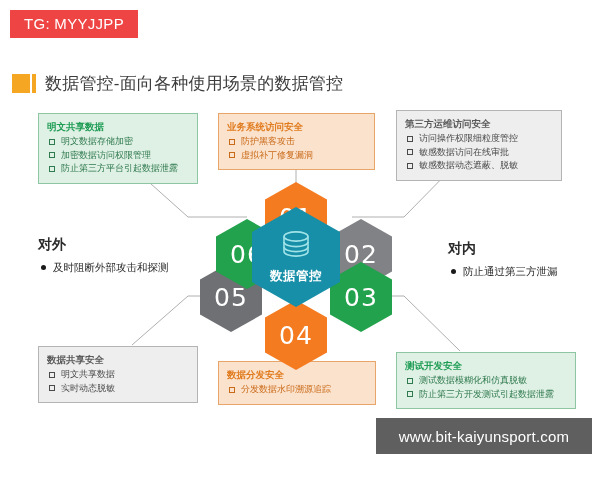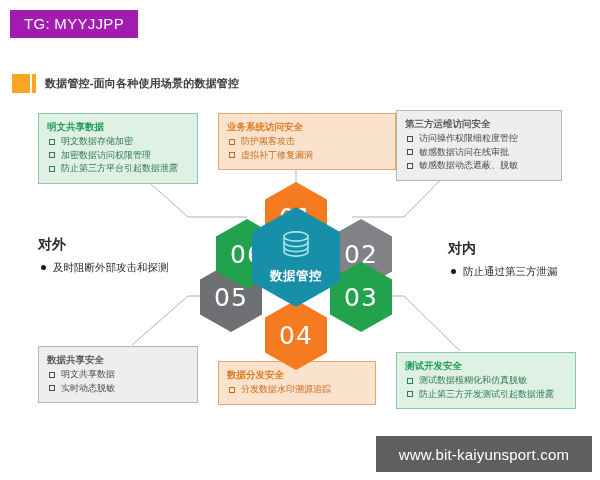--- a/index.html
+++ b/index.html
@@ -8,36 +8,36 @@
     width:600px; height:480px;
     background:#ffffff;
     font-family:"Liberation Sans","DejaVu Sans",sans-serif;
     position:relative;
     overflow:hidden;
   }
 
   
   #tg-badge{
     position:absolute; left:10px; top:10px;
-    background:#a21caf; color:#ffffff;
+    background:#ef4444; color:#ffffff;
     font-size:15px; letter-spacing:.3px;
     padding:6px 14px 7px 14px;
     line-height:1;
   }
 
   
   #title-row{
     position:absolute; left:12px; top:70px;
     display:flex; align-items:center; height:26px;
   }
   #title-bar-a{ width:18px; height:19px; background:#F5A623; }
   #title-bar-b{ width:4px; height:19px; background:#F5A623; margin-left:2px; }
   #title-text{
     margin-left:9px;
-    font-size:11px; font-weight:bold; color:#3d3d3d;
+    font-size:17px; font-weight:normal; color:#3d3d3d;
     letter-spacing:.2px; white-space:nowrap;
   }
 
   
   #lines{ position:absolute; left:0; top:0; width:600px; height:480px; }
 
   
   .box{
     position:absolute;
     border:1px solid #b9b9b9;
@@ -64,21 +64,21 @@
   .box.green .sq{ border-color:#2f7a4f; }
   
   .box.orange{ background:#fbe2cd; border-color:#e8a56a; }
   .box.orange .bt{ color:#e07b1e; }
   .box.orange li{ color:#c96a18; }
   .box.orange .sq{ border-color:#c96a18; }
   
   .box.gray{ background:#eeeeee; border-color:#b4b4b4; }
 
   #box-storage  { left:38px;  top:113px; width:160px; }
-  #box-business { left:218px; top:113px; width:178px; }
+  #box-business { left:218px; top:113px; width:157px; }
   #box-thirdparty{left:396px; top:110px; width:166px; }
   #box-share    { left:38px;  top:346px; width:160px; }
   #box-dist     { left:218px; top:361px; width:158px; }
   #box-test     { left:396px; top:352px; width:180px; }
 
   
   .side{ position:absolute; }
   .side .st{ font-size:14px; font-weight:bold; color:#2b2b2b; margin-bottom:4px; }
   .side ul{ margin:0; padding:0; list-style:none; }
   .side li{
@@ -113,21 +113,21 @@
     align-items:center; justify-content:center;
   }
   #center-label{
     color:#ffffff; font-size:12.5px; font-weight:bold;
     margin-top:6px; letter-spacing:.5px;
   }
   #db-icon{ display:block; }
 
   
   #watermark{
-    position:absolute; left:376px; top:436px;
+    position:absolute; left:376px; top:418px;
     width:216px; height:36px;
     background:#5f5f5f; color:#ffffff;
     display:flex; align-items:center; justify-content:center;
     font-size:15px; letter-spacing:.2px;
   }
 </style>
 </head>
 <body>
 
 <div id="tg-badge">TG: MYYJJPP</div>

